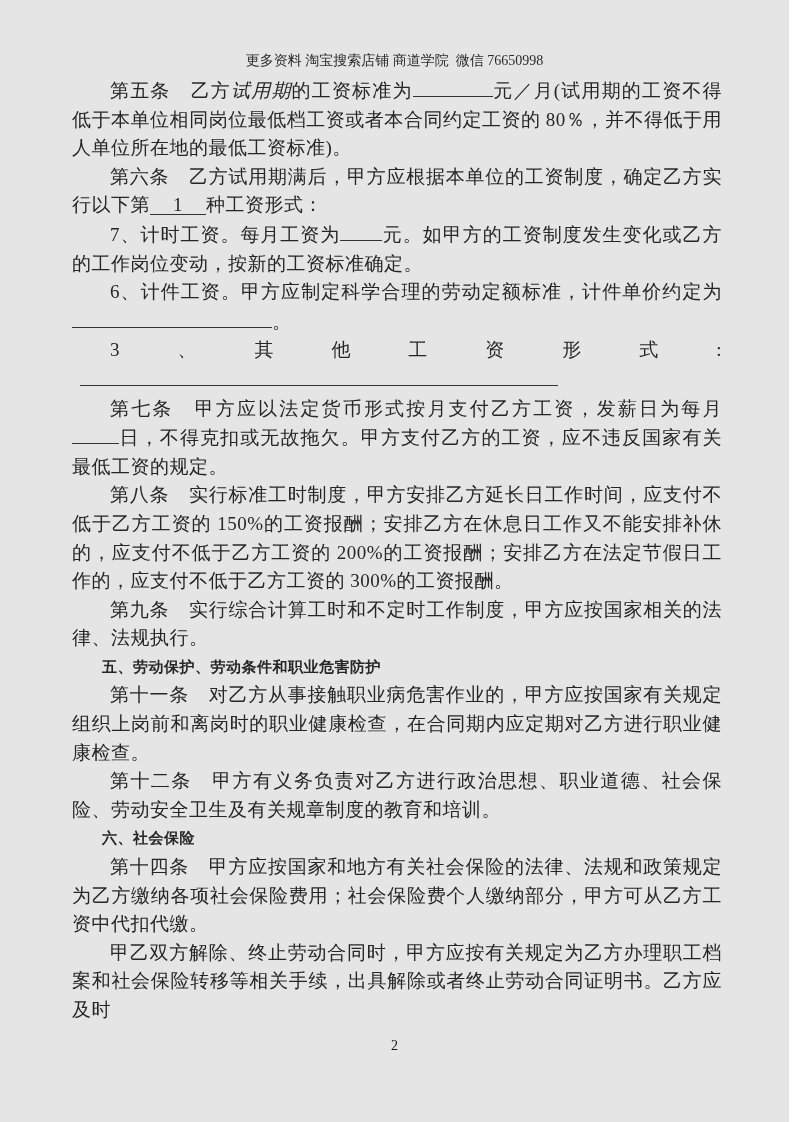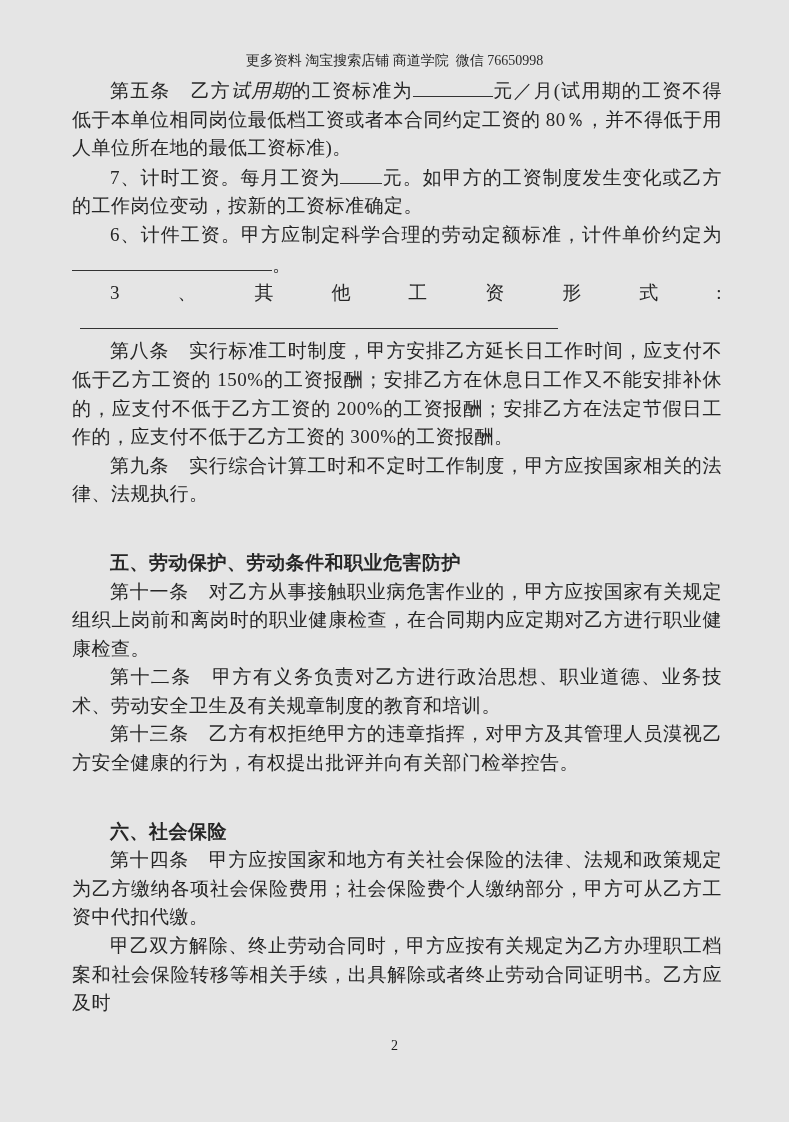--- a/index.html
+++ b/index.html
@@ -37,23 +37,22 @@
     text-align: justify;
     letter-spacing: 0.5px;
   }
   .doc p {
     margin: 0;
     text-indent: 2em;
   }
   .doc p.heading {
     font-weight: bold;
     font-family: Liberation Sans, sans-serif;
-    font-size: 19px;
+    font-size: 15px;
     letter-spacing: 0.5px;
-    margin-top: 40px;
   }
   .emph {
     font-weight: normal;
     font-style: italic;
   }
   .blank {
     display: inline-block;
     border-bottom: 1px solid #333333;
     height: 20px;
     vertical-align: baseline;
@@ -81,40 +80,41 @@
 <body>
 
 <div class="page">
 
   <div class="header">更多资料 淘宝搜索店铺 商道学院  微信 76650998</div>
 
   <div class="doc">
 
     <p><span>第五条　乙方</span><span class="emph">试用期</span><span>的工资标准为</span><span class="blank w-a5"></span><span>元／月(试用期的工资不得低于本单位相同岗位最低档工资或者本合同约定工资的 80％，并不得低于用人单位所在地的最低工资标准)。</span></p>
 
+    <p><span>第六条　乙方试用期满后，甲方应根据本单位的工资制度，确定乙方实行以下第</span><span class="blank w-a6">1</span><span>种工资形式：</span></p>
 
     <p><span>7、计时工资。每月工资为</span><span class="blank w-p1"></span><span>元。如甲方的工资制度发生变化或乙方的工作岗位变动，按新的工资标准确定。</span></p>
 
     <p><span>6、计件工资。甲方应制定科学合理的劳动定额标准，计件单价约定为</span><span class="blank w-p2"></span><span>。</span></p>
 
     <p><span>3、其他工资形式:</span><span class="blank w-p3"></span></p>
 
+    <p><span>第七条　甲方应以法定货币形式按月支付乙方工资，发薪日为每月</span><span class="blank w-a7"></span><span>日，不得克扣或无故拖欠。甲方支付乙方的工资，应不违反国家有关最低工资的规定。</span></p>
 
     <p>第八条　实行标准工时制度，甲方安排乙方延长日工作时间，应支付不低于乙方工资的 150%的工资报酬；安排乙方在休息日工作又不能安排补休的，应支付不低于乙方工资的 200%的工资报酬；安排乙方在法定节假日工作的，应支付不低于乙方工资的 300%的工资报酬。</p>
 
     <p>第九条　实行综合计算工时和不定时工作制度，甲方应按国家相关的法律、法规执行。</p>
 
     <p class="heading">五、劳动保护、劳动条件和职业危害防护</p>
 
 
     <p>第十一条　对乙方从事接触职业病危害作业的，甲方应按国家有关规定组织上岗前和离岗时的职业健康检查，在合同期内应定期对乙方进行职业健康检查。</p>
 
-    <p>第十二条　甲方有义务负责对乙方进行政治思想、职业道德、业务技术、劳动安全卫生及有关规章制度的教育和培训。</p>
+    <p>第十二条　甲方有义务负责对乙方进行政治思想、职业道德、社会保险、劳动安全卫生及有关规章制度的教育和培训。</p>
 
-    <p>第十三条　乙方有权拒绝甲方的违章指挥，对甲方及其管理人员漠视乙方安全健康的行为，有权提出批评并向有关部门检举控告。</p>
 
     <p class="heading">六、社会保险</p>
 
     <p>第十四条　甲方应按国家和地方有关社会保险的法律、法规和政策规定为乙方缴纳各项社会保险费用；社会保险费个人缴纳部分，甲方可从乙方工资中代扣代缴。</p>
 
     <p>甲乙双方解除、终止劳动合同时，甲方应按有关规定为乙方办理职工档案和社会保险转移等相关手续，出具解除或者终止劳动合同证明书。乙方应及时</p>
 
   </div>
 
   <div class="footer">2</div>

